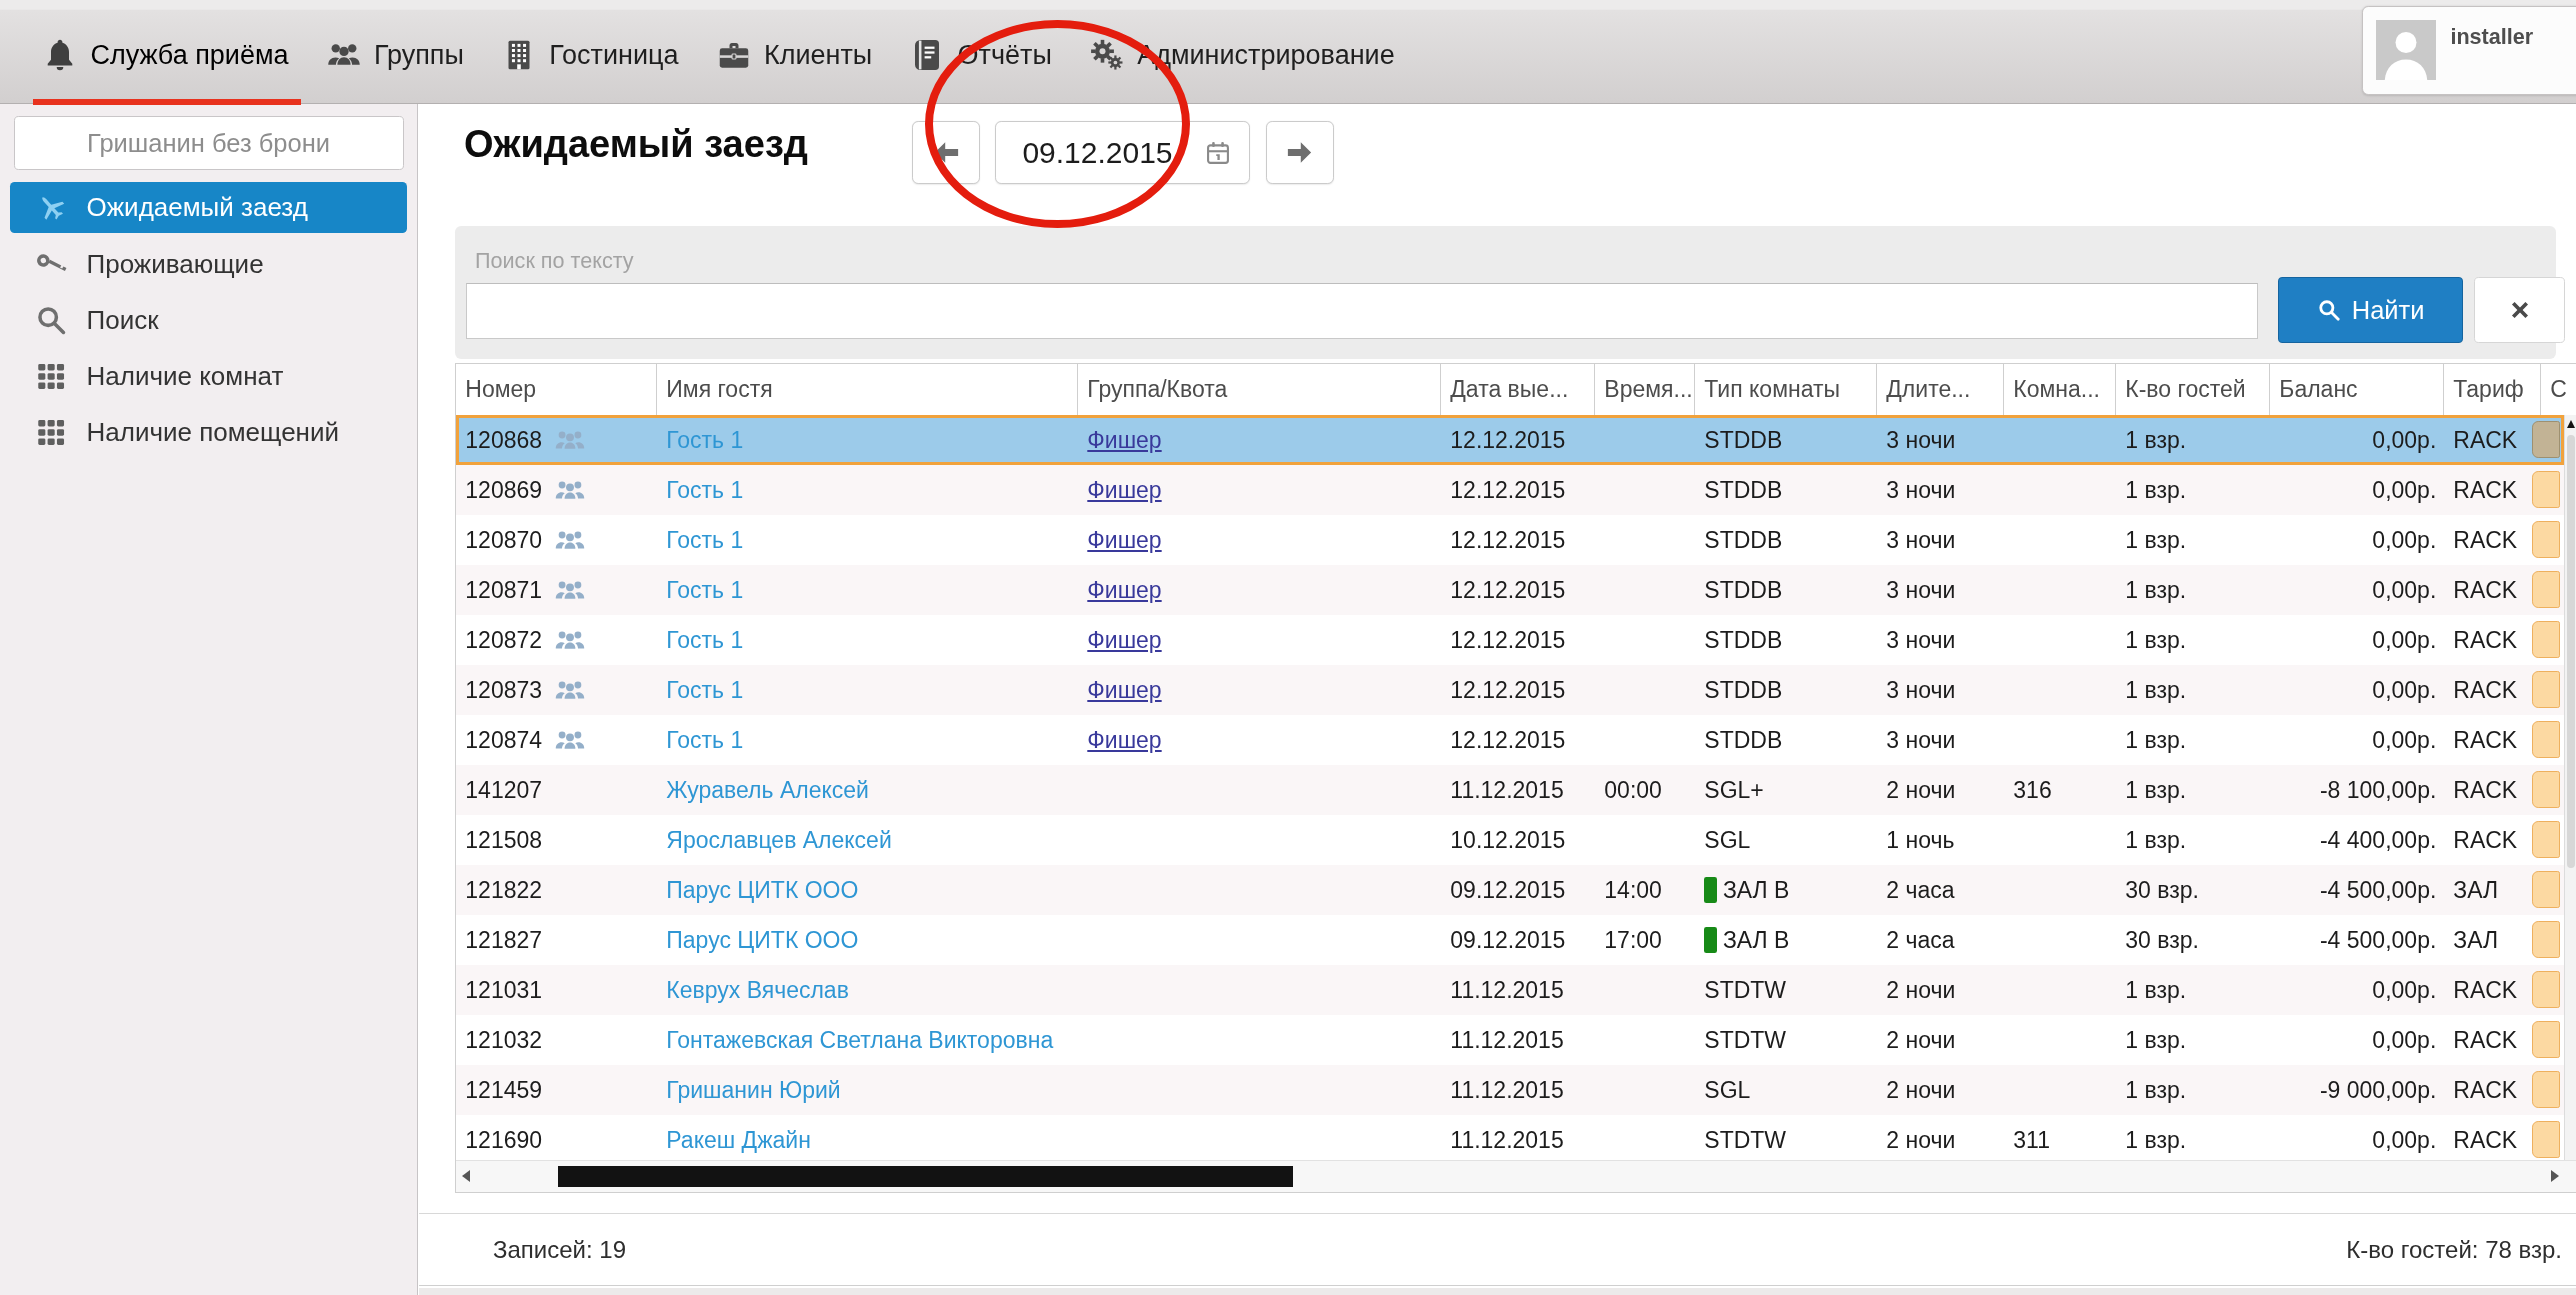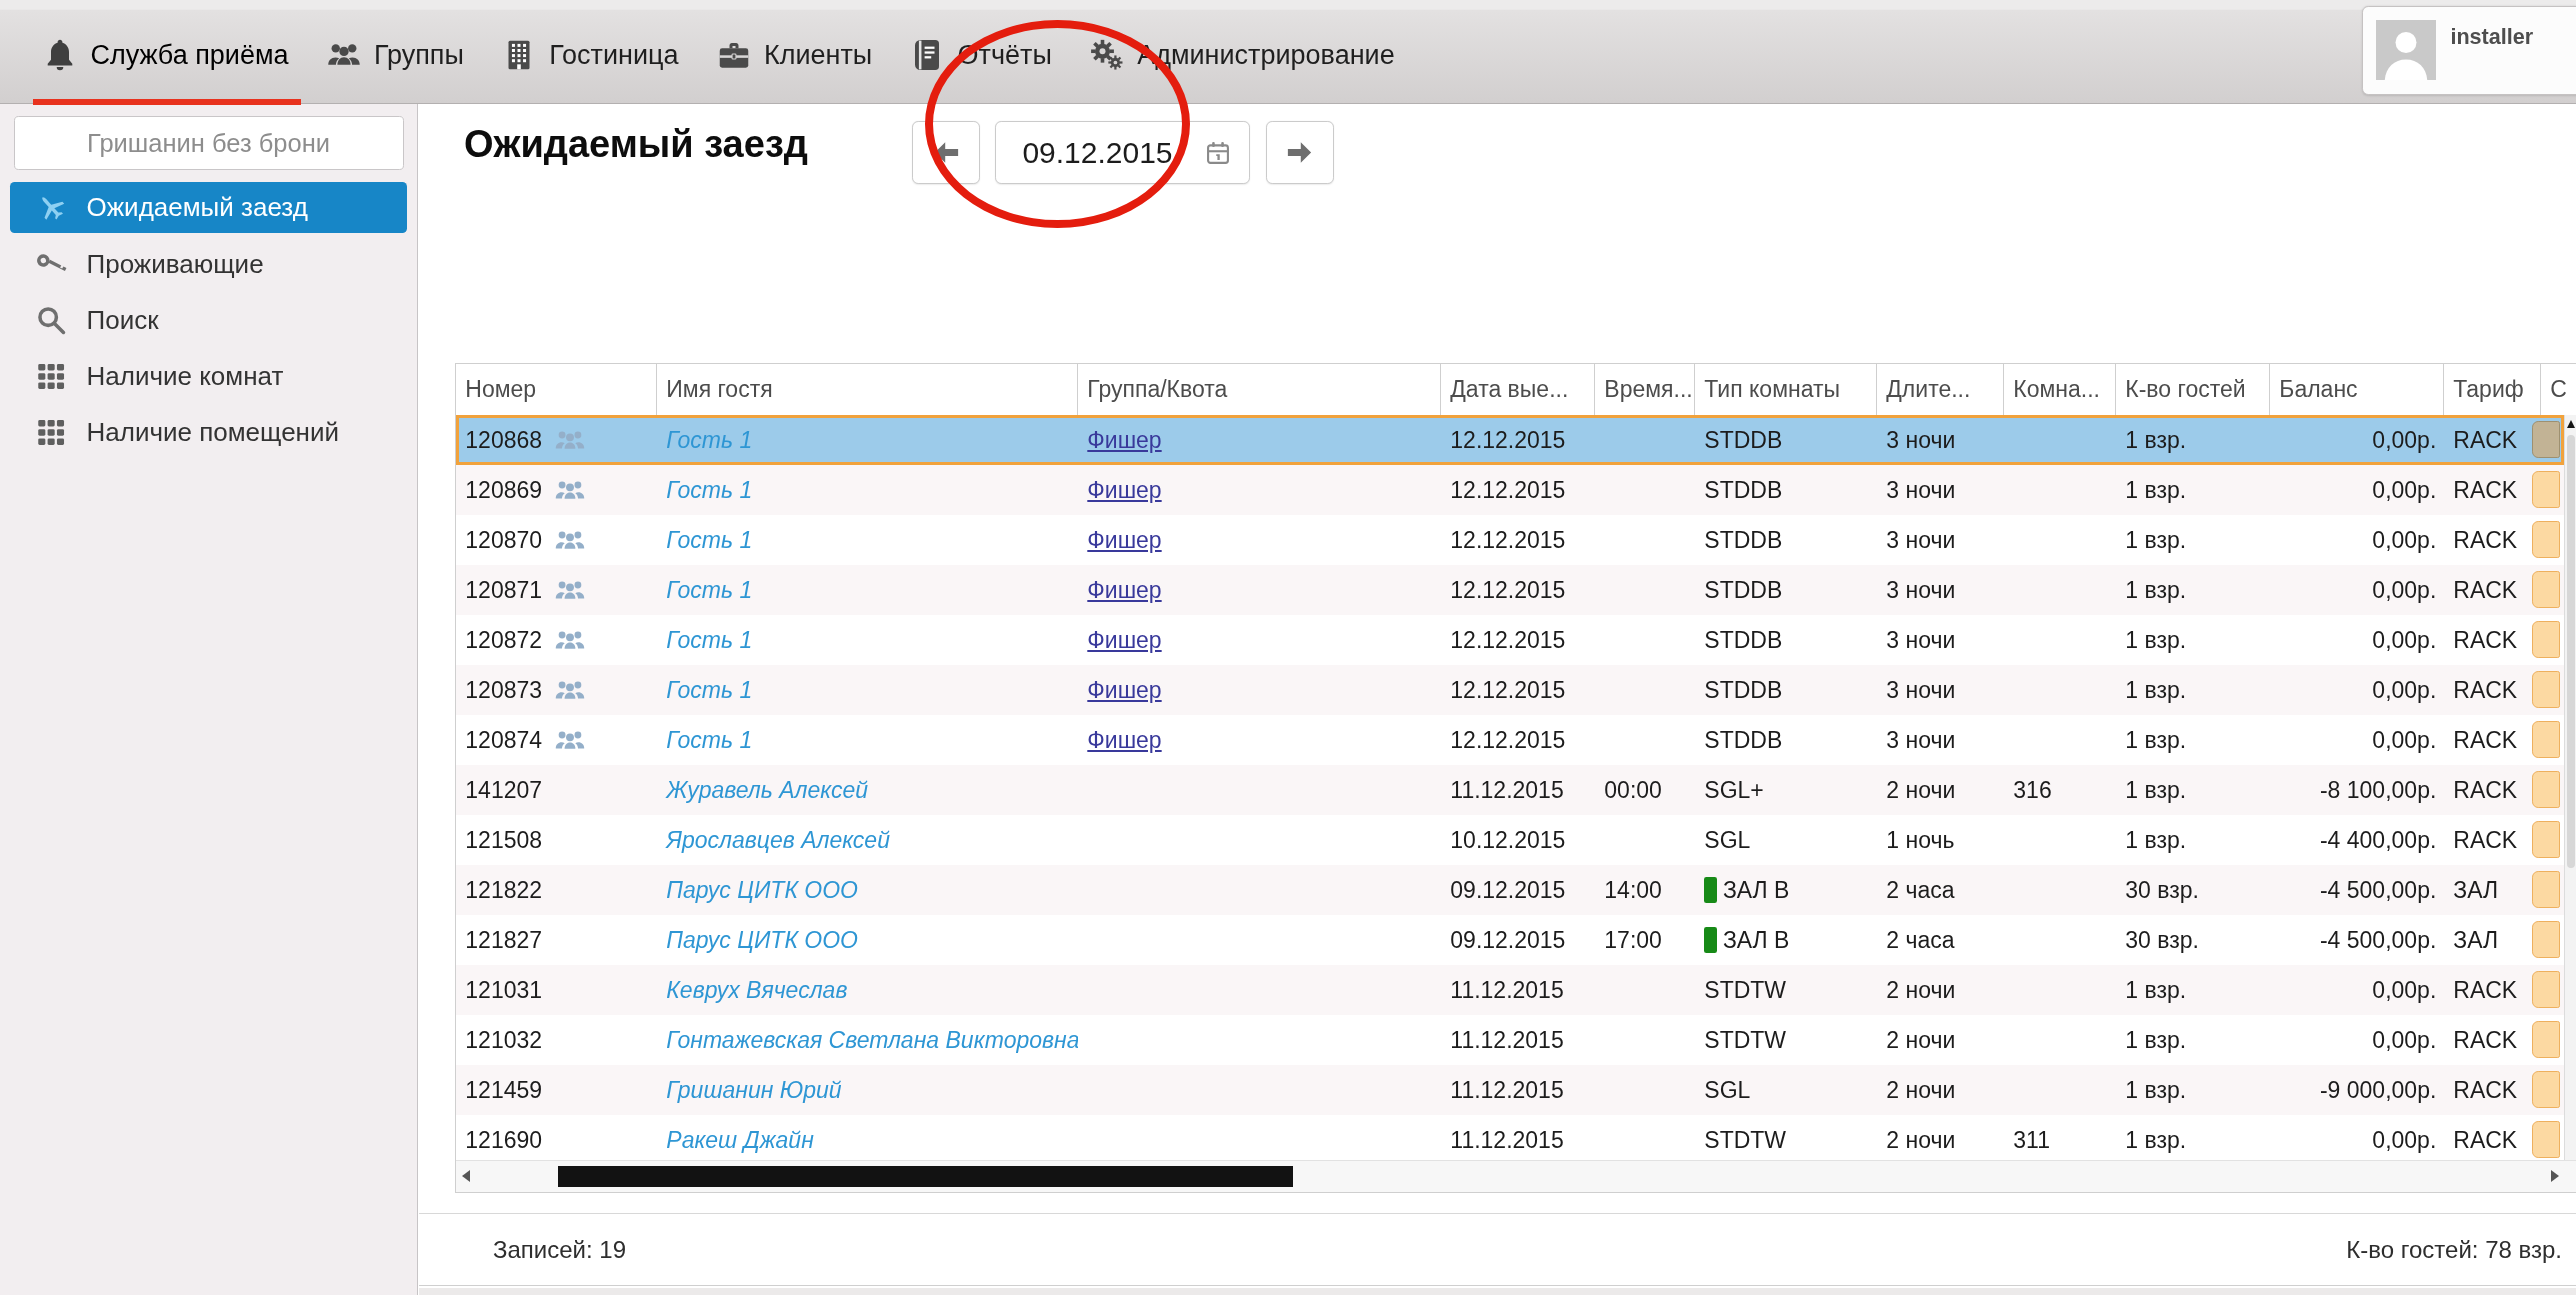--- a/index.html
+++ b/index.html
@@ -70,21 +70,21 @@
   .th.last{flex:1;border-right:none;}
   .rows{position:absolute;top:51px;left:0;right:13px;height:748px;overflow:hidden;}
   .tr{height:50px;display:flex;align-items:center;position:relative;cursor:pointer;box-sizing:border-box;}
   .tr.w{background:#fff;}
   .tr.p{background:#faf6f7;}
   .tr.selected{background:#9ccbea;outline:3.1px solid #f1a23c;outline-offset:-3.1px;z-index:2;}
   .td{flex:none;font-size:23px;color:#1c1c1c;padding-left:9.3px;box-sizing:border-box;
     white-space:nowrap;overflow:hidden;display:flex;align-items:center;}
   .td.num .n{margin-right:10.8px;}
   .td .gicon svg{width:34px;height:29px;}
-  .td.c-guest a{color:#2e96d4;text-decoration:none;font-style:italic;}
+  .td.c-guest a{color:#2e96d4;text-decoration:none;}
   .td.c-quota a{color:#39399b;text-decoration:underline;}
   .td.c-balance{justify-content:flex-end;padding-right:7.7px;}
   .flag{width:12.4px;height:26px;background:#178a17;border-radius:2.3px;margin-right:6.2px;flex:none;}
   .badge{position:absolute;right:3.9px;top:6.2px;width:28px;height:37px;background:#fcd9a2;
     border:1.5px solid #eeb05e;border-radius:6.2px 2.3px 2.3px 6.2px;box-sizing:border-box;}
   .tr.selected .badge{background:#c2b395;border-color:#9e9070;}
   
   .vscroll{position:absolute;top:51px;right:0;width:13px;height:748px;background:#f3f3f3;border-left:0.8px solid #dcdcdc;box-sizing:border-box;}
   .vscroll .up{position:absolute;top:4.6px;left:1.5px;width:0;height:0;border-left:4.6px solid transparent;border-right:4.6px solid transparent;border-bottom:8.5px solid #141414;}
   .vscroll .vthumb{position:absolute;top:20px;left:2.3px;width:7.7px;height:433px;background:#d7d7d7;border-radius:3.9px;}
@@ -326,20 +326,42 @@
     </div>
     <div class="nav-btn">
       <span class="ic">
         <svg viewBox="0 0 24 24">
             <path d="M13 4l8 8-8 8v-5.2H3V9.2h10z" fill="#6e6e6e"></path>
           </svg>
       </span>
     </div>
   </div>
 
+  <div class="search-panel">
+    <div class="search-label">Поиск по тексту</div>
+    <input class="search-input" type="text" value="" style="">
+    <button class="find-btn">
+      <span class="ic">
+        <svg viewBox="0 0 24 24">
+            <g fill="none" stroke="#fff" stroke-width="2.6">
+              <circle cx="10" cy="10" r="5.6"></circle>
+              <path d="M14.6 14.6L20.5 20.5" stroke-linecap="round"></path>
+            </g>
+          </svg>
+      </span>
+      <span>Найти</span>
+    </button>
+    <button class="clear-btn">
+      <span class="ic">
+        <svg viewBox="0 0 24 24">
+            <path d="M4.6 7L7 4.6 12 9.6 17 4.6 19.4 7 14.4 12 19.4 17 17 19.4 12 14.4 7 19.4 4.6 17 9.6 12z" fill="#4a4a4a"></path>
+          </svg>
+      </span>
+    </button>
+  </div>
 
   <div class="grid">
     <div class="thead" id="thead">
         <div class="th" style="width: 201px;">Номер</div>
         <div class="th" style="width: 421px;">Имя гостя</div>
         <div class="th" style="width: 363px;">Группа/Квота</div>
         <div class="th" style="width: 154px;">Дата вые...</div>
         <div class="th" style="width: 100px;">Время...</div>
         <div class="th" style="width: 182px;">Тип комнаты</div>
         <div class="th" style="width: 127px;">Длите...</div>

